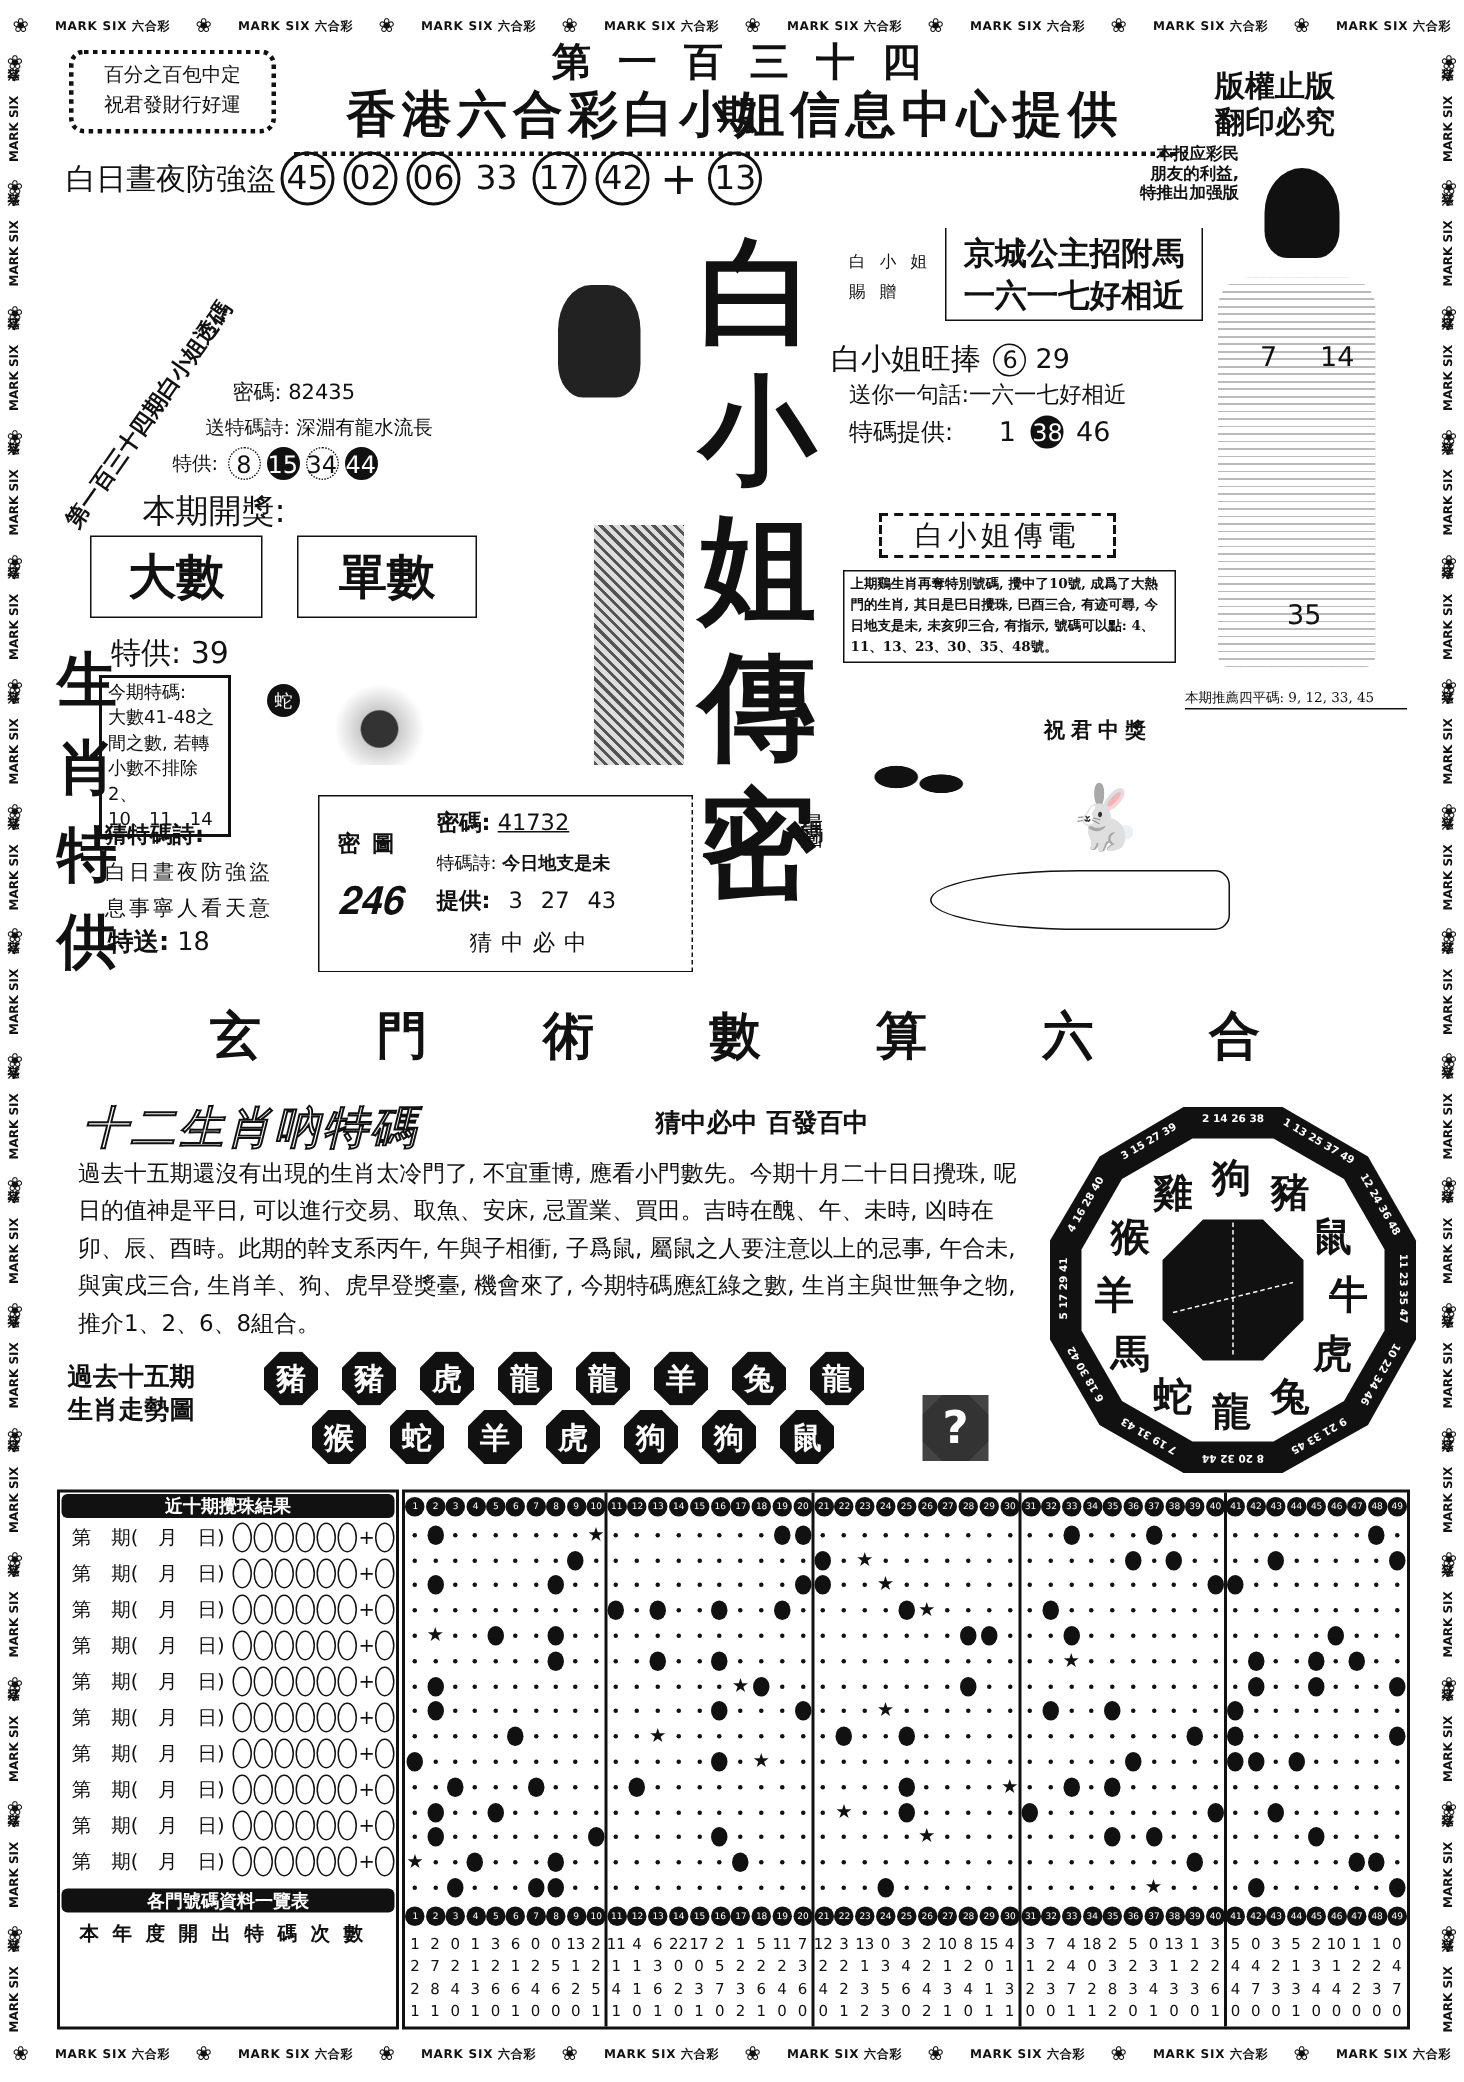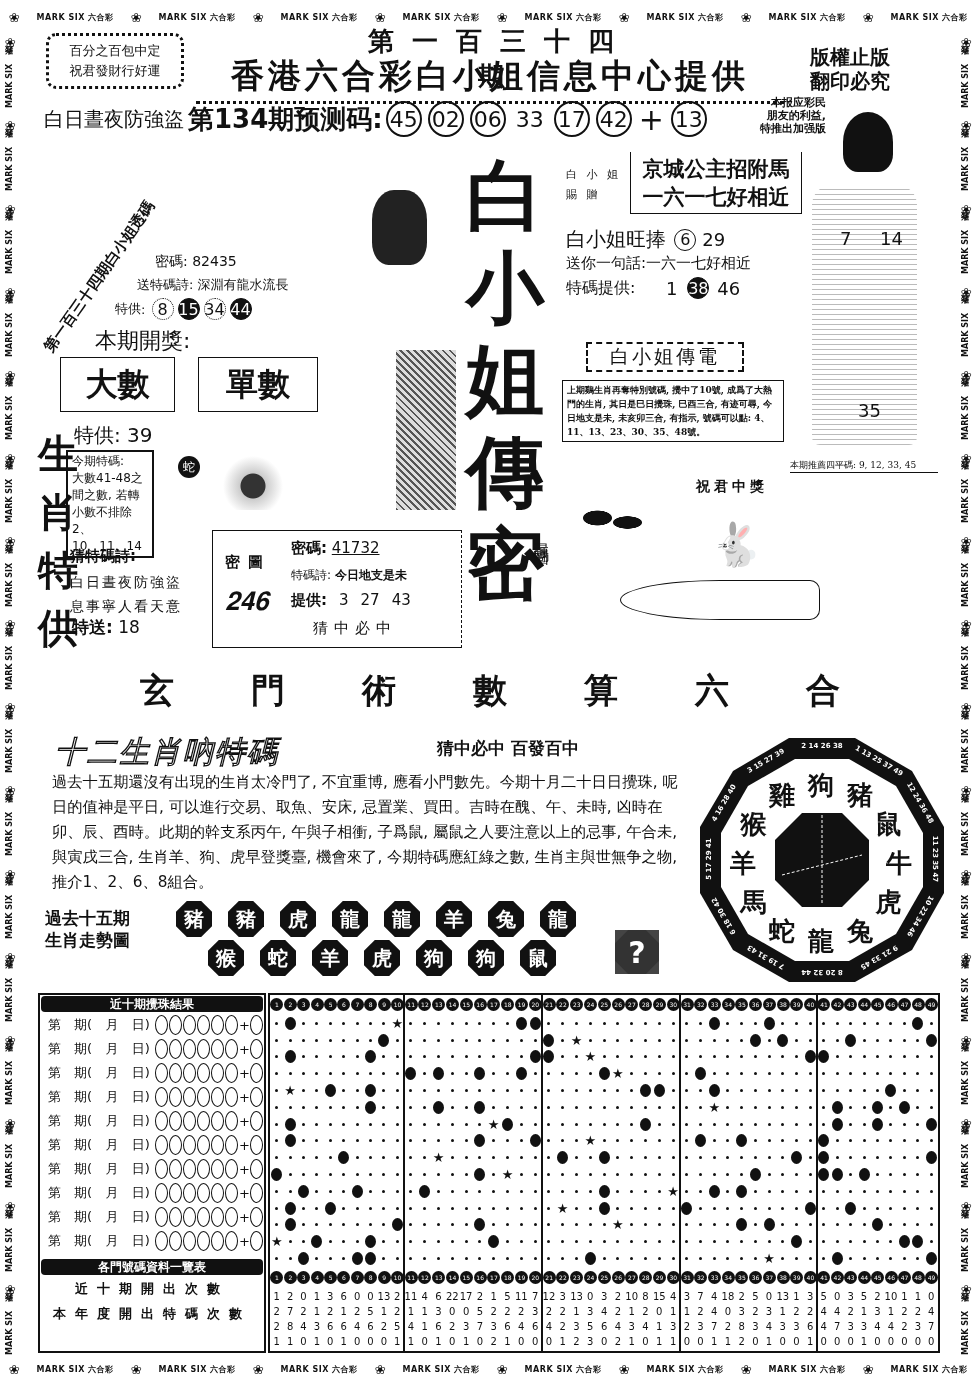--- a/index.html
+++ b/index.html
@@ -147,21 +147,20 @@
 </div>
 <div class="abs serif" style="left:350px;top:24px;width:300px;text-align:center;font-size:26px;font-weight:bold;letter-spacing:18px">第一百三十四期</div>
 <div class="abs serif" style="left:196px;top:54px;width:588px;text-align:center;font-size:33px;font-weight:bold;letter-spacing:4px;border-bottom:3px dotted #111;padding-bottom:2px">香港六合彩白小姐信息中心提供</div>
 <div class="abs" style="left:810px;top:45px;font-size:20px;font-weight:bold;line-height:24px;text-align:center">
   <div>版權止版</div>
   <div>翻印必究</div>
 </div>
 
 <div class="abs" style="left:44px;top:99px;display:flex;align-items:center;height:40px">
   <span style="font-size:20px">白日晝夜防強盜</span>
-  <span style="font-size:26px;font-weight:bold;margin-left:4px">第134期预测码:</span>
   <span class="circ">45</span>
   <span class="circ">02</span>
   <span class="circ">06</span>
   <span class="circ" style="border-color:transparent">33</span>
   <span class="circ">17</span>
   <span class="circ">42</span>
   <span style="font-size:30px;margin:0 4px">+</span>
   <span class="circ">13</span>
 </div>
 <div class="abs" style="left:760px;top:96px;font-size:11px;font-weight:bold;line-height:13px;text-align:right">
@@ -249,21 +248,21 @@
 </div>
 
 <div class="abs serif" style="left:566px;top:165px;font-size:11px;line-height:20px;letter-spacing:3px">
   <div>白 小 姐</div>
   <div>賜    贈</div>
 </div>
 <div class="abs" style="left:630px;top:152px;width:172px;height:62px;border-left:1px solid #111;border-right:1px solid #111;border-bottom:1px solid #111;font-size:21px;font-weight:bold;line-height:28px;text-align:center;padding-top:3px">
   <div>京城公主招附馬</div>
   <div>一六一七好相近</div>
 </div>
-<div class="abs" style="left:566px;top:226px;font-size:20px;display:flex;align-items:center">
+<div class="abs" style="left:554px;top:226px;font-size:20px;display:flex;align-items:center">
   <span>白小姐旺捧</span>&nbsp;
   <span class="ring">6</span>
   <span style="font-size:18px;margin-left:4px">29</span>
 </div>
 <div class="abs" style="left:566px;top:254px;font-size:15px"><span>送你一句話:</span><span>一六一七好相近</span></div>
 <div class="abs" style="left:566px;top:277px;font-size:16px;display:flex;align-items:center">
   <span>特碼提供:</span>&nbsp;&nbsp;&nbsp;&nbsp;&nbsp;&nbsp;
   <span style="font-size:18px;margin-right:8px">1</span>
   <span class="ring fill">38</span>
   <span style="font-size:18px;margin-left:6px">46</span>
@@ -492,21 +491,20 @@
         <span class="ov"></span>
         <span class="ov"></span>
         <span class="ov"></span>
         <span>+</span>
         <span class="ov"></span>
       </div>
     </div>
   <div class="hdr" style="margin-top:6px">
       <span>各門號碼資料一覽表</span>
     </div>
-  <div class="sum">近十期開出次數</div>
   <div class="sum">本年度開出特碼次數</div>
 </div>
 
 <div class="grid" id="grid">
     <div class="vline" style="left: 133px;"></div>
     <div class="vline" style="left: 271px;"></div>
     <div class="vline" style="left: 409px;"></div>
     <div class="vline" style="left: 546px;"></div>
     <div class="gh" style="position: absolute; left: 0.2px; top: 3px; width: 13px; height: 13px;">1</div>
     <div class="gh" style="position: absolute; left: 13.6px; top: 3px; width: 13px; height: 13px;">2</div>

